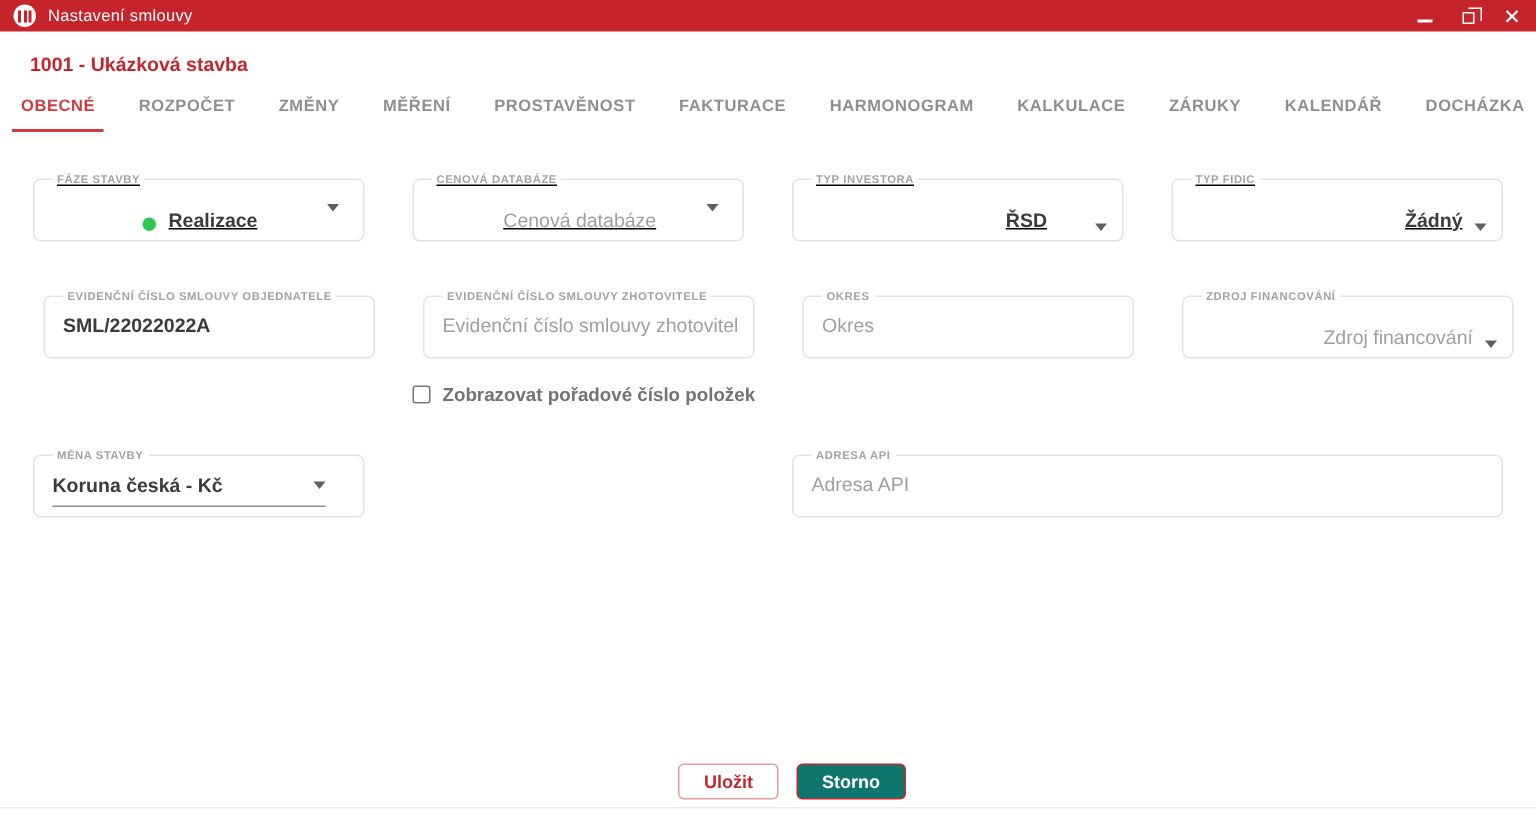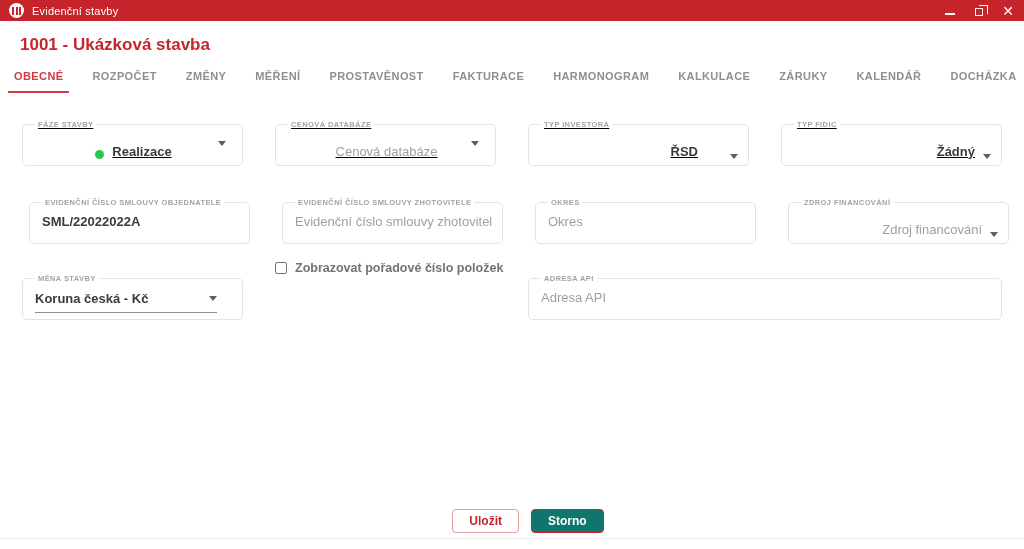--- a/index.html
+++ b/index.html
@@ -27,40 +27,40 @@
   .min-glyph { width:10px; height:2px; background:#fff; margin-top:6px; }
   .restore-glyph { width:8px; height:8px; border:1.4px solid #fff; position:relative; margin-top:3px; }
   .restore-glyph::before {
     content:""; position:absolute; top:-4px; left:2.5px; width:8px; height:8px;
     border:1.4px solid #fff; border-bottom:none; border-left:none;
   }
   .close-glyph { font-size:14px; line-height:14px; color:#fff; font-weight:400; }
 
   
   .header-title {
-    margin:14px 0 0 20px; font-size:17px; font-weight:700; color:#c5262d;
+    margin:14px 0 0 20px; font-size:13px; font-weight:700; color:#c5262d;
   }
 
   
   .tabs {
     display:flex; gap:17px; margin:15px 10px 0 8px;
     font-size:11px; font-weight:600; letter-spacing:.4px; color:#8f8f8f;
   }
   .tab { padding:0 6px 9px; border-bottom:2px solid transparent; white-space:nowrap; cursor:pointer; }
   .tab.active { color:#ce3c3f; border-bottom-color:#ce3c3f; }
 
   
   .form-row {
     display:grid; grid-template-columns:repeat(4, 221px);
     column-gap:32px; padding:0 22px;
   }
   .row-1 { margin-top:28px;text-decoration:underline; }
   .row-2 { margin-top:33px;padding-left:29px; }
   .row-cb { margin-top:17px; }
-  .row-3 { }
+  .row-3 { margin-top:30px; }
 
   fieldset.field {
     border:1px solid #e3e3e3; border-radius:5px; min-inline-size:0;
     height:45px; padding:0 10px 0 12px; background:#fff;
   }
   fieldset.field legend {
     font-size:7.5px; font-weight:700; color:#a3a3a3; letter-spacing:.4px;
     padding:0 3px; line-height:1;
   }
   .field-content {
@@ -119,21 +119,21 @@
 </style>
 </head>
 <body>
 
 <div class="titlebar">
   <div class="logo">
     <div class="bar"></div>
       <div class="bar"></div>
       <div class="bar"></div>
   </div>
-  <div class="titlebar-text">Evidenční stavby</div>
+  <div class="titlebar-text">Nastavení smlouvy</div>
   <div class="win-controls">
     <div class="win-btn">
         <div class="min-glyph"></div>
       </div>
     <div class="win-btn">
         <div class="restore-glyph"></div>
       </div>
     <div class="win-btn">
         <span class="close-glyph">✕</span>
       </div>

